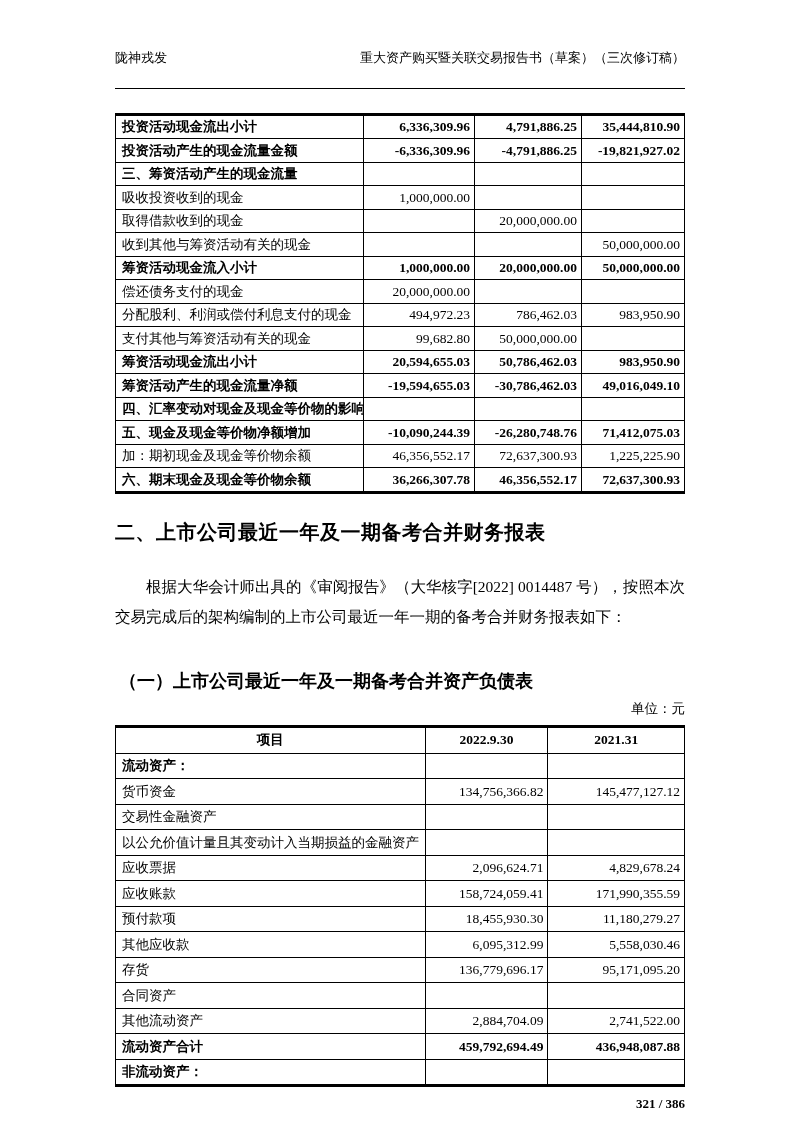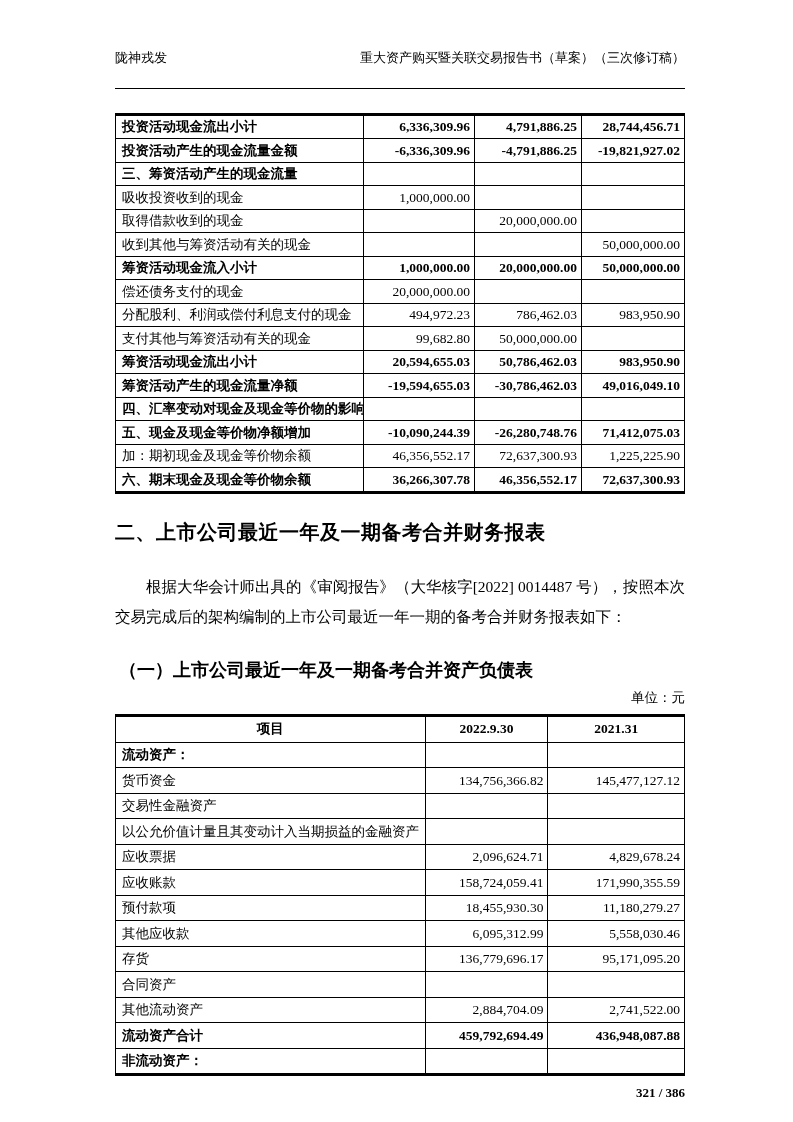--- a/index.html
+++ b/index.html
@@ -74,21 +74,21 @@
     letter-spacing: 0.5px;
   }
   p.body-par {
     margin: 26px 0 0 0;
     font-size: 15.5px;
     line-height: 30px;
     text-align: justify;
     text-indent: 2em;
   }
   h3.subsection-title {
-    margin: 26px 0 0 0;
+    margin: 37px 0 0 0;
     padding-left: 4px;
     font-family: "Liberation Sans", "DejaVu Sans", sans-serif;
     font-size: 18px;
     font-weight: bold;
   }
   .unit-line {
     margin-top: 7px;
     margin-bottom: 7px;
     text-align: right;
     font-size: 13.5px;
@@ -116,21 +116,21 @@
         <col style="width:43.5%">
         <col style="width:19.6%">
         <col style="width:18.8%">
         <col style="width:18.1%">
       </colgroup>
       <tbody>
           <tr class="bold">
             <td class="lbl">投资活动现金流出小计</td>
             <td class="num">6,336,309.96</td>
             <td class="num">4,791,886.25</td>
-            <td class="num">28,744,456.71</td>
+            <td class="num">35,444,810.90</td>
           </tr>
           <tr class="bold">
             <td class="lbl">投资活动产生的现金流量金额</td>
             <td class="num">-6,336,309.96</td>
             <td class="num">-4,791,886.25</td>
             <td class="num">-19,821,927.02</td>
           </tr>
           <tr class="bold">
             <td class="lbl">三、筹资活动产生的现金流量</td>
             <td class="num"></td>

